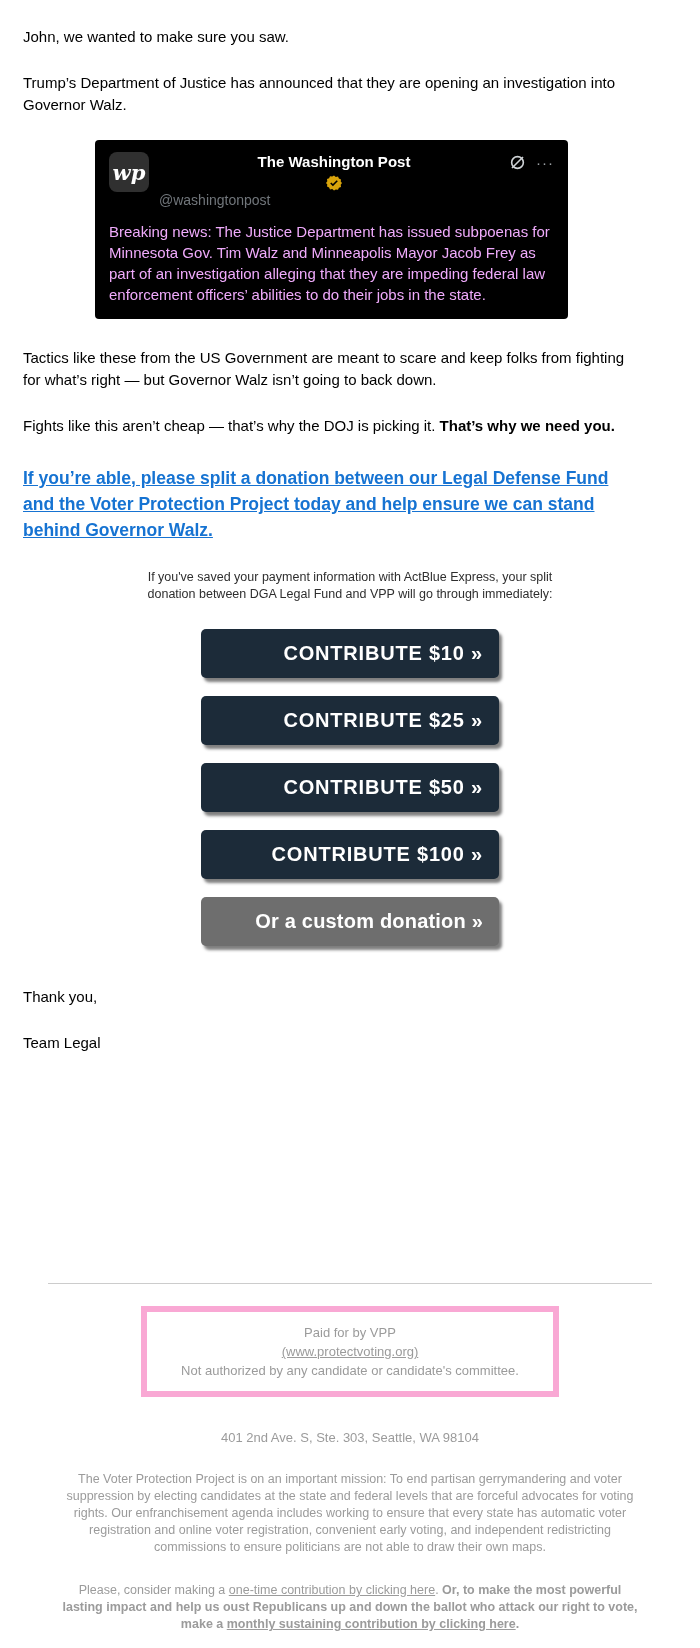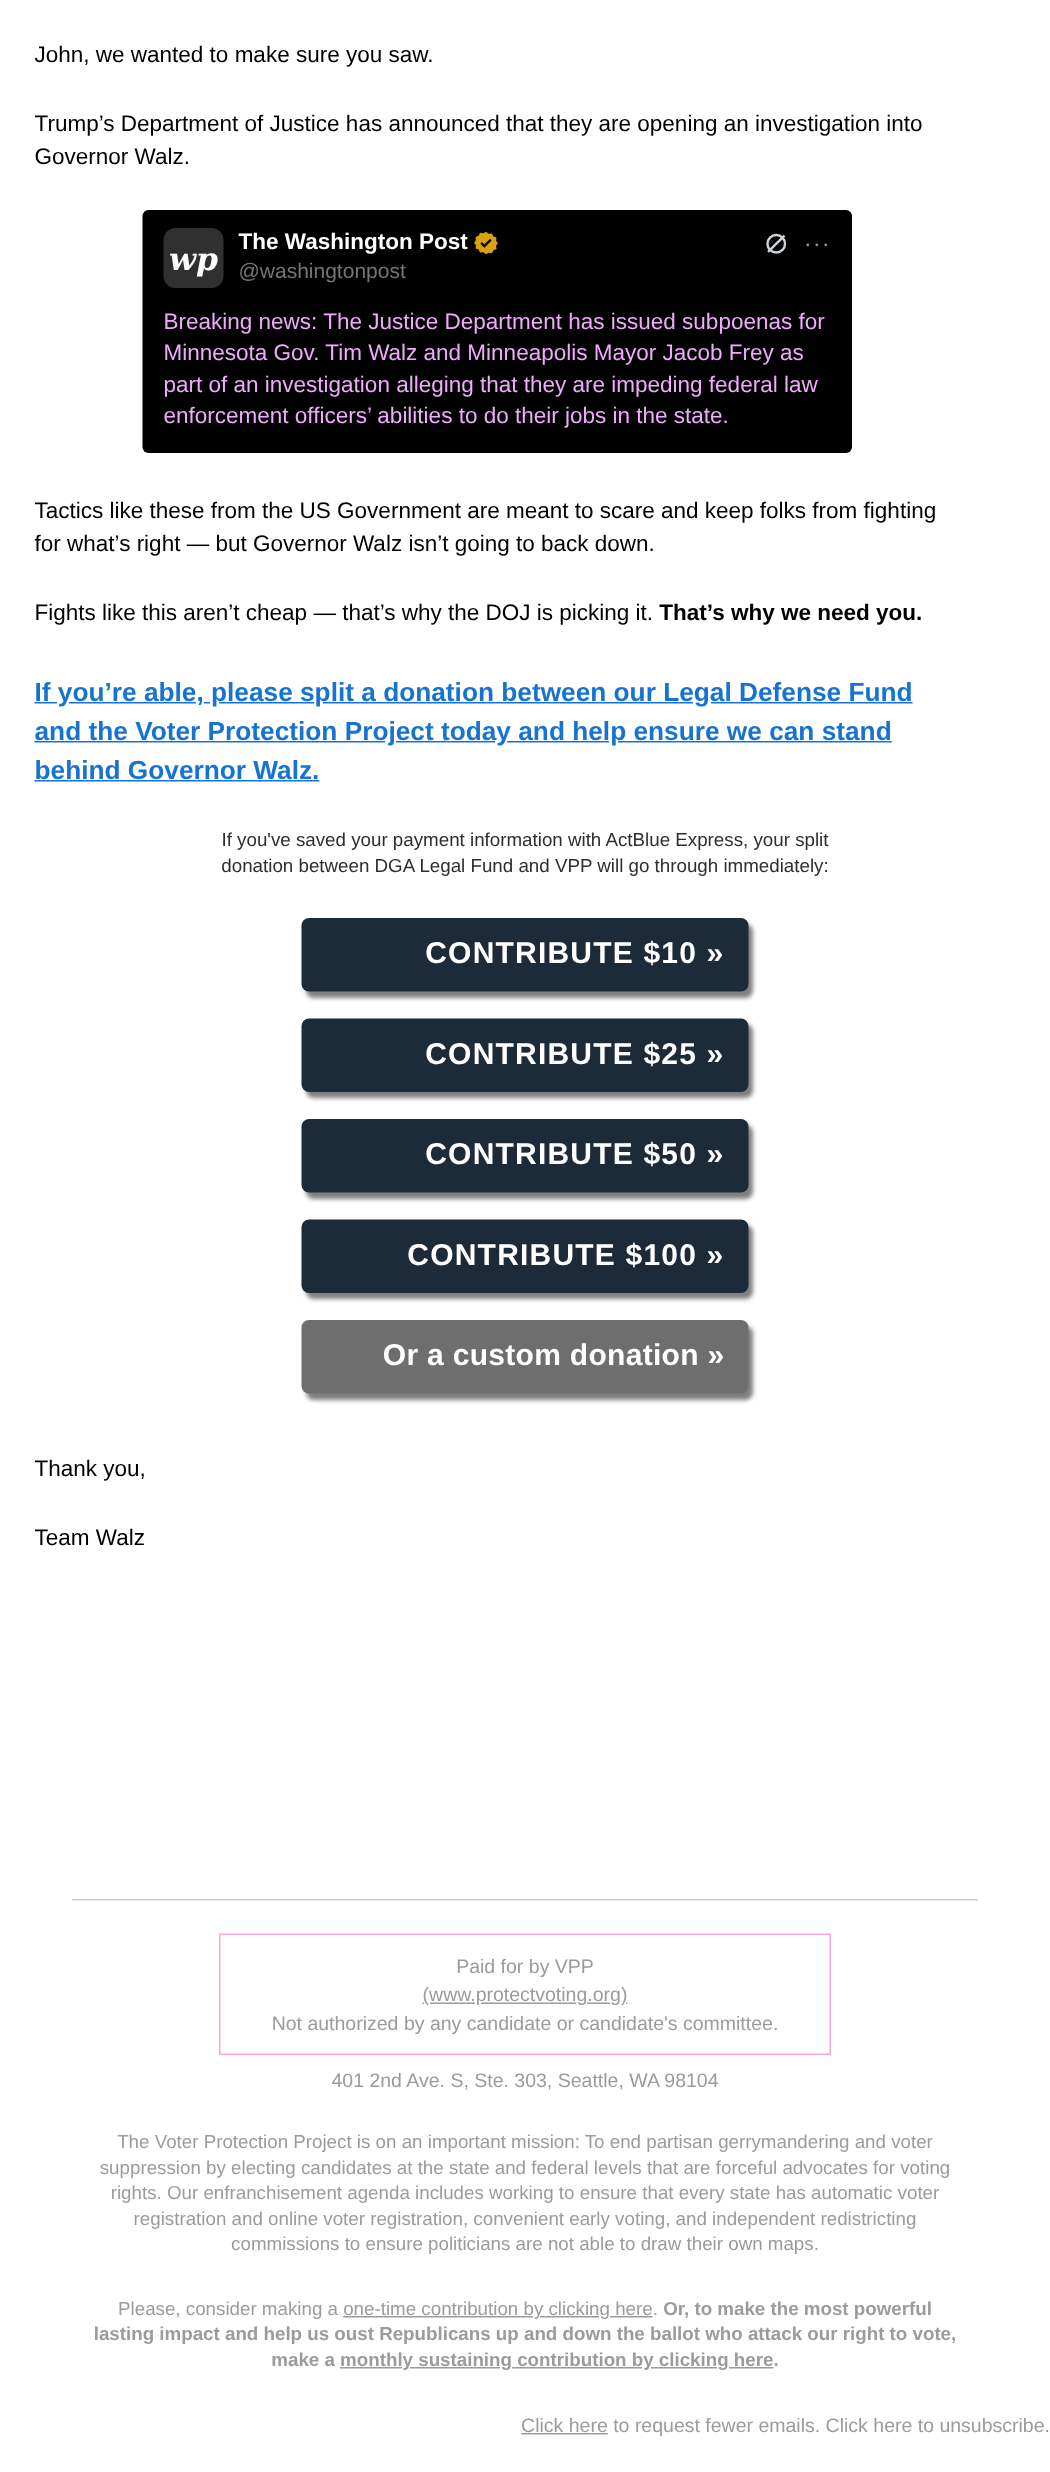--- a/index.html
+++ b/index.html
@@ -8,21 +8,21 @@
   p.body-para{font-size:15px;line-height:22px;margin:0 63px 24px 23px;}
   .bold{font-weight:bold;}
 
   
   .tweet{background:#000;border-radius:4px;width:445px;margin:2px 0 28px 95px;padding:12px 14px 14px 14px;}
   .tweet-head{display:flex;align-items:flex-start;}
   .tweet-avatar{width:40px;height:40px;background:#303030;border-radius:8px;color:#fff;
     font-family:"DejaVu Serif",serif;font-weight:bold;font-style:italic;font-size:21px;
     display:flex;align-items:center;justify-content:center;flex:0 0 auto;}
   .tweet-names{margin-left:10px;flex:1 1 auto;min-width:0;}
-  .tweet-author-row{display:flex;align-items:center;gap:4px;}
+  .tweet-author-row{display:flex;align-items:center;gap:4px;flex-direction:column;}
   .tweet-author{color:#fff;font-size:15px;font-weight:bold;line-height:19px;}
   .tweet-handle{color:#71767b;font-size:14px;line-height:18px;}
   .tweet-actions{display:flex;align-items:center;gap:10px;padding-top:2px;}
   .tweet-more{color:#9b9f a3;color:#9ba0a4;font-size:15px;letter-spacing:1px;line-height:10px;}
   .tweet-body{color:#f0abfc;font-size:15px;line-height:21px;margin-top:12px;}
 
   
   .cta-link{display:block;margin:28px 63px 26px 23px;color:#1673d2;font-size:17.5px;line-height:26px;
     font-weight:bold;text-decoration:underline;cursor:pointer;}
 
@@ -35,21 +35,21 @@
     font-size:20px;font-weight:800;letter-spacing:0.8px;cursor:pointer;
     box-shadow:3px 4px 3px rgba(0,0,0,0.5);}
   .donate-btn.custom{background:#6e6e6e;letter-spacing:0.2px;}
 
   .signoff{font-size:15px;line-height:22px;margin:40px 63px 24px 23px;}
 
   .spacer-big{height:205px;}
 
   
   .divider{border:none;border-top:1px solid #cccccc;margin:0 48px 22px 48px;}
-  .paid-box{width:390px;margin:0 auto 8px auto;border:1px solid #f9a8d4;padding:11px 8px;
+  .paid-box{width:390px;margin:0 auto 32px auto;border:6px solid #f9a8d4;padding:11px 8px;
     text-align:center;color:#9b9b9b;font-size:13px;line-height:19px;}
   .paid-box a,.footer-link{color:#9b9b9b;text-decoration:underline;cursor:pointer;}
   .footer-text{color:#9b9b9b;font-size:13px;line-height:18px;text-align:center;}
   .address{margin:0 0 24px 0;}
   .mission{width:585px;margin:0 auto 26px auto;font-size:12.5px;line-height:17px;}
   .appeal{width:585px;margin:0 auto 26px auto;font-size:12.5px;line-height:17px;}
   .unsub{margin:0 0 26px 0;text-align:right;}
 </style>
 </head>
 <body>
@@ -94,21 +94,21 @@
 
   <div>
     <button class="donate-btn">CONTRIBUTE $10 »</button>
     <button class="donate-btn">CONTRIBUTE $25 »</button>
     <button class="donate-btn">CONTRIBUTE $50 »</button>
     <button class="donate-btn">CONTRIBUTE $100 »</button>
     <button class="donate-btn custom">Or a custom donation »</button>
   </div>
 
   <p class="signoff">Thank you,</p>
-  <p class="signoff" style="margin-top:0;">Team Walz</p>
+  <p class="signoff" style="margin-top:0;">Team Legal</p>
 
   <div class="spacer-big"></div>
 
   <hr class="divider">
 
   <div class="paid-box">
     <div>Paid for by VPP</div>
     <a>(www.protectvoting.org)</a>
     <div>Not authorized by any candidate or candidate's committee.</div>
   </div>

